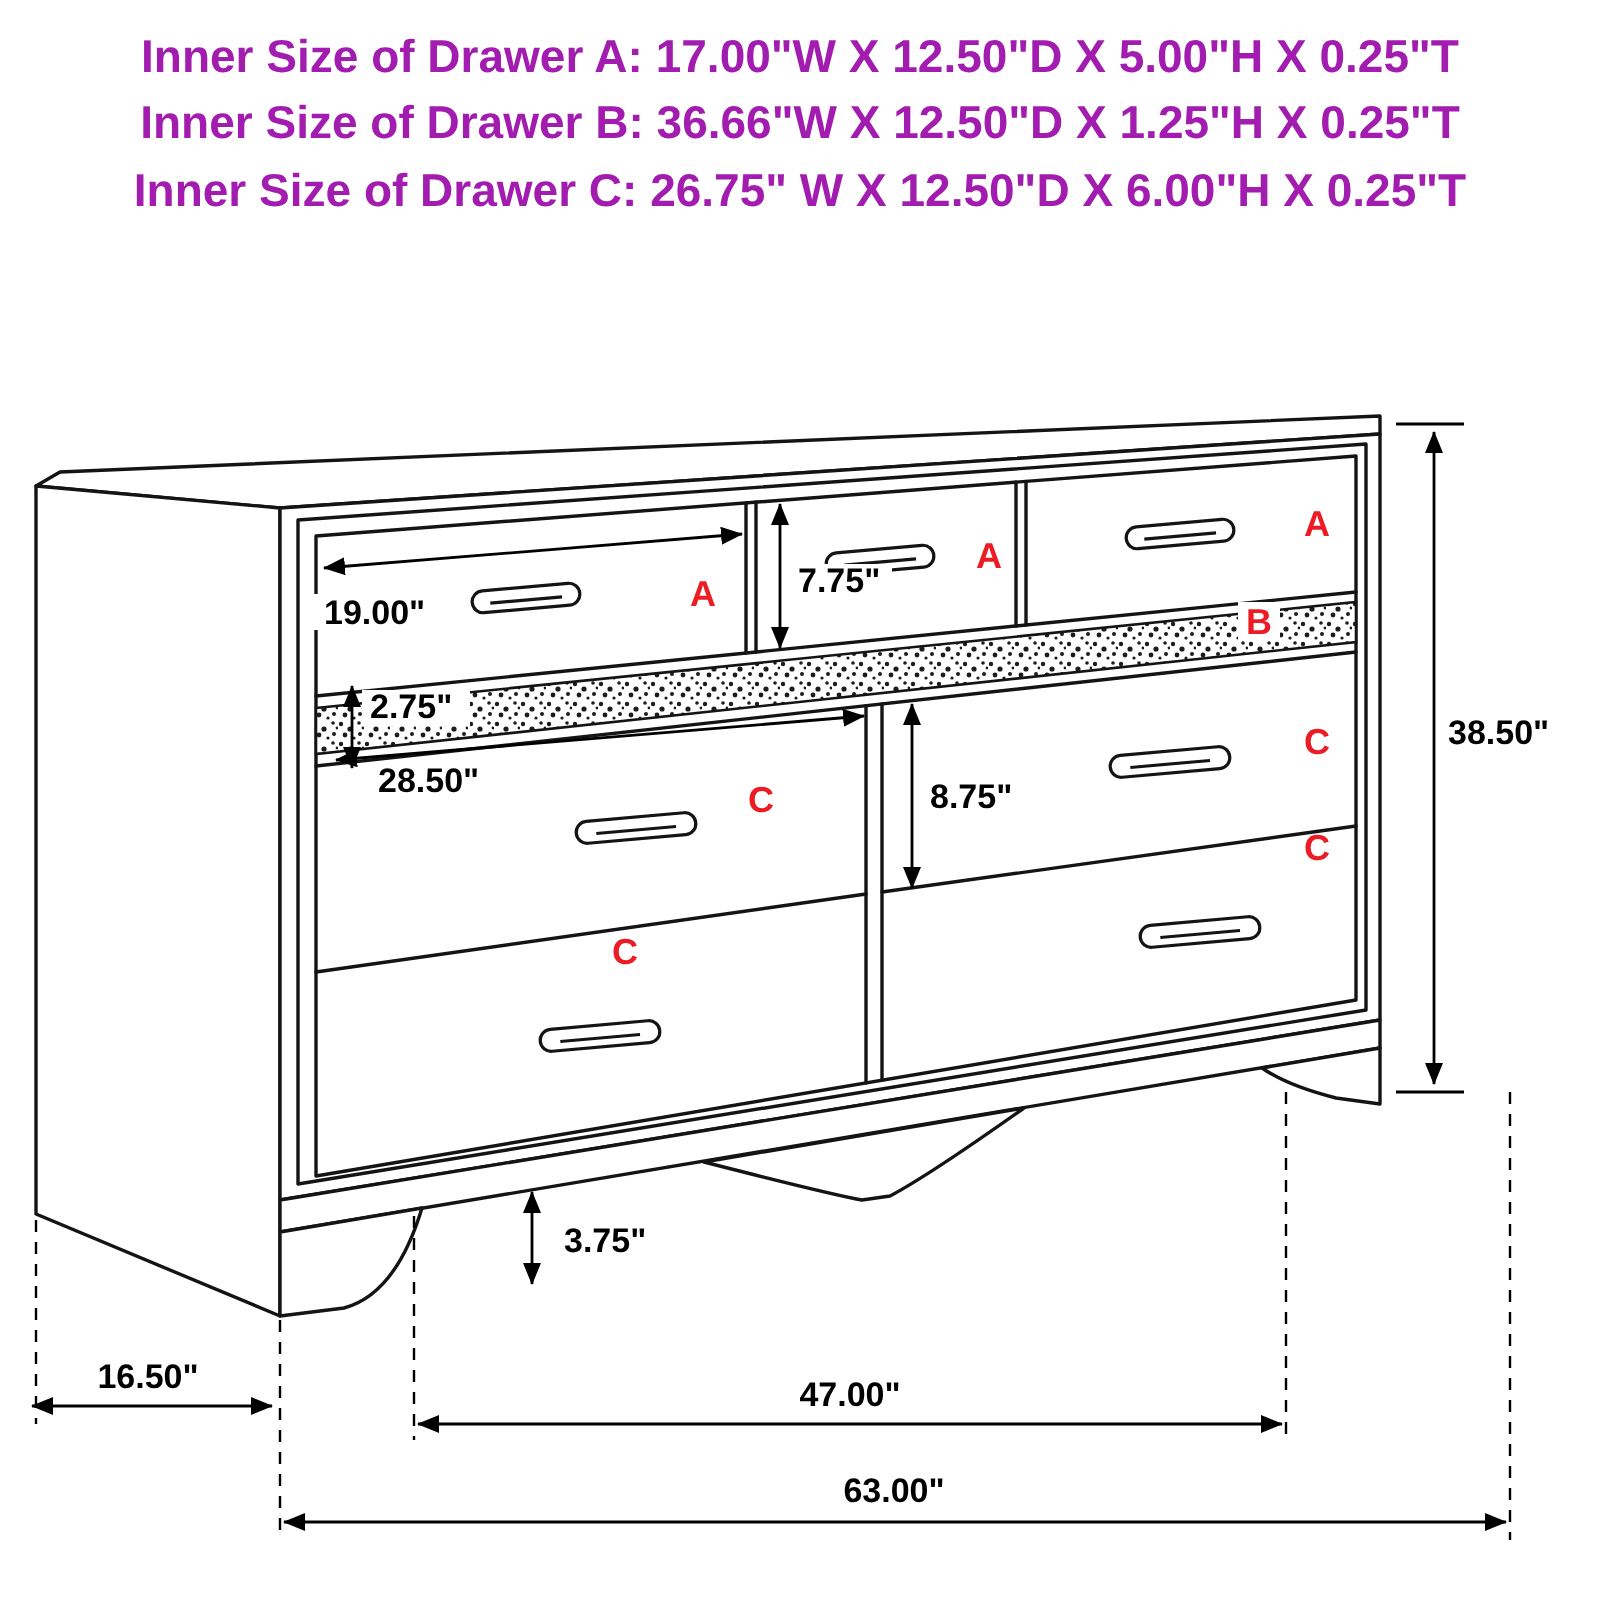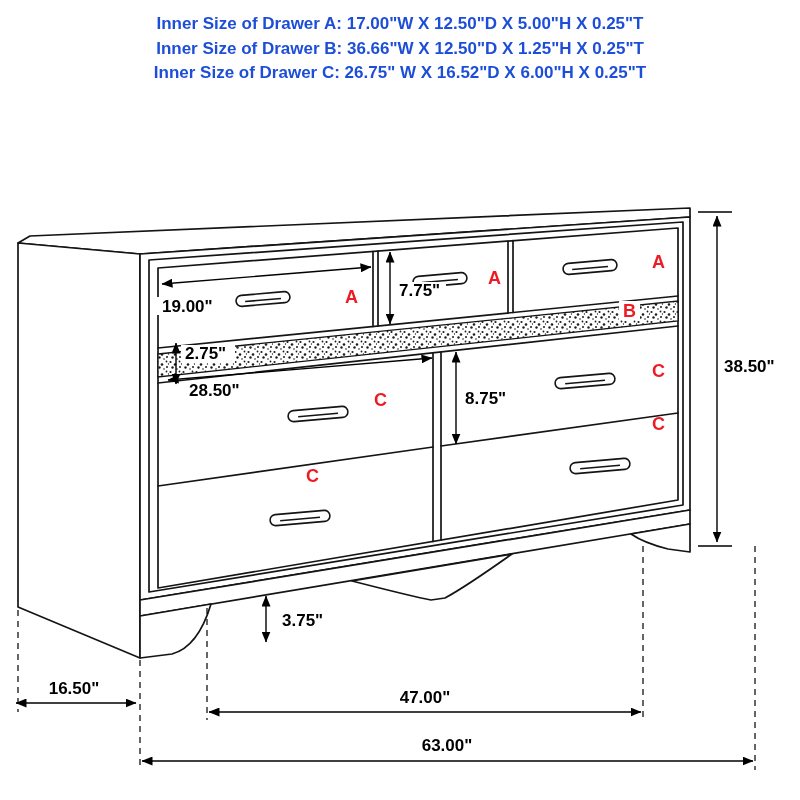--- a/index.html
+++ b/index.html
@@ -1,37 +1,37 @@
 <!DOCTYPE html>
 <html><head>
 <meta charset="utf-8">
 <style>
   html,body{margin:0;padding:0;background:#ffffff;}
   .page{position:relative;width:800px;height:800px;background:#fff;overflow:hidden;
         font-family:"Liberation Sans",sans-serif;}
   .header{position:absolute;top:12px;left:0;width:100%;text-align:center;
-          font-weight:bold;font-size:17px;color:#1d4ed8;line-height:1.45;}
+          font-weight:bold;font-size:23px;color:#a21caf;line-height:1.45;}
   .diagram{position:absolute;top:100px;left:0;}
   .lnf{fill:#ffffff;stroke:#141414;stroke-width:1.7;stroke-linejoin:round;}
   .ln{fill:none;stroke:#141414;stroke-width:1.7;stroke-linejoin:round;stroke-linecap:round;}
   .dim{font-family:"Liberation Sans",sans-serif;font-size:17px;font-weight:bold;fill:#000;}
   .lbl{font-family:"Liberation Sans",sans-serif;font-size:18px;font-weight:bold;}
   .dimline{stroke:#000;stroke-width:1.4;fill:none;}
   .dash{stroke:#000;stroke-width:1.2;stroke-dasharray:6 5;fill:none;}
   .bg{fill:#ffffff;}
 </style>
 </head>
 <body>
 
 <div class="page">
 
   <div class="header">
     <div>Inner Size of Drawer A: 17.00"W X 12.50"D X 5.00"H X 0.25"T</div>
     <div>Inner Size of Drawer B: 36.66"W X 12.50"D X 1.25"H X 0.25"T</div>
-    <div>Inner Size of Drawer C: 26.75" W X 16.52"D X 6.00"H X 0.25"T</div>
+    <div>Inner Size of Drawer C: 26.75" W X 12.50"D X 6.00"H X 0.25"T</div>
   </div>
 
   <svg class="diagram" width="800" height="700" viewBox="0 0 800 700">
     <defs>
       <marker id="ah" markerUnits="userSpaceOnUse" markerWidth="11" markerHeight="9" refX="10.5" refY="4.5" orient="auto-start-reverse">
         <path d="M0,0 L11,4.5 L0,9 Z" fill="#000"></path>
       </marker>
       <pattern id="sp" patternUnits="userSpaceOnUse" width="13" height="10">
         <rect width="13" height="10" fill="#ffffff"></rect>
         <circle cx="1.5" cy="2" r="1.1" fill="#1c1c1c"></circle>

